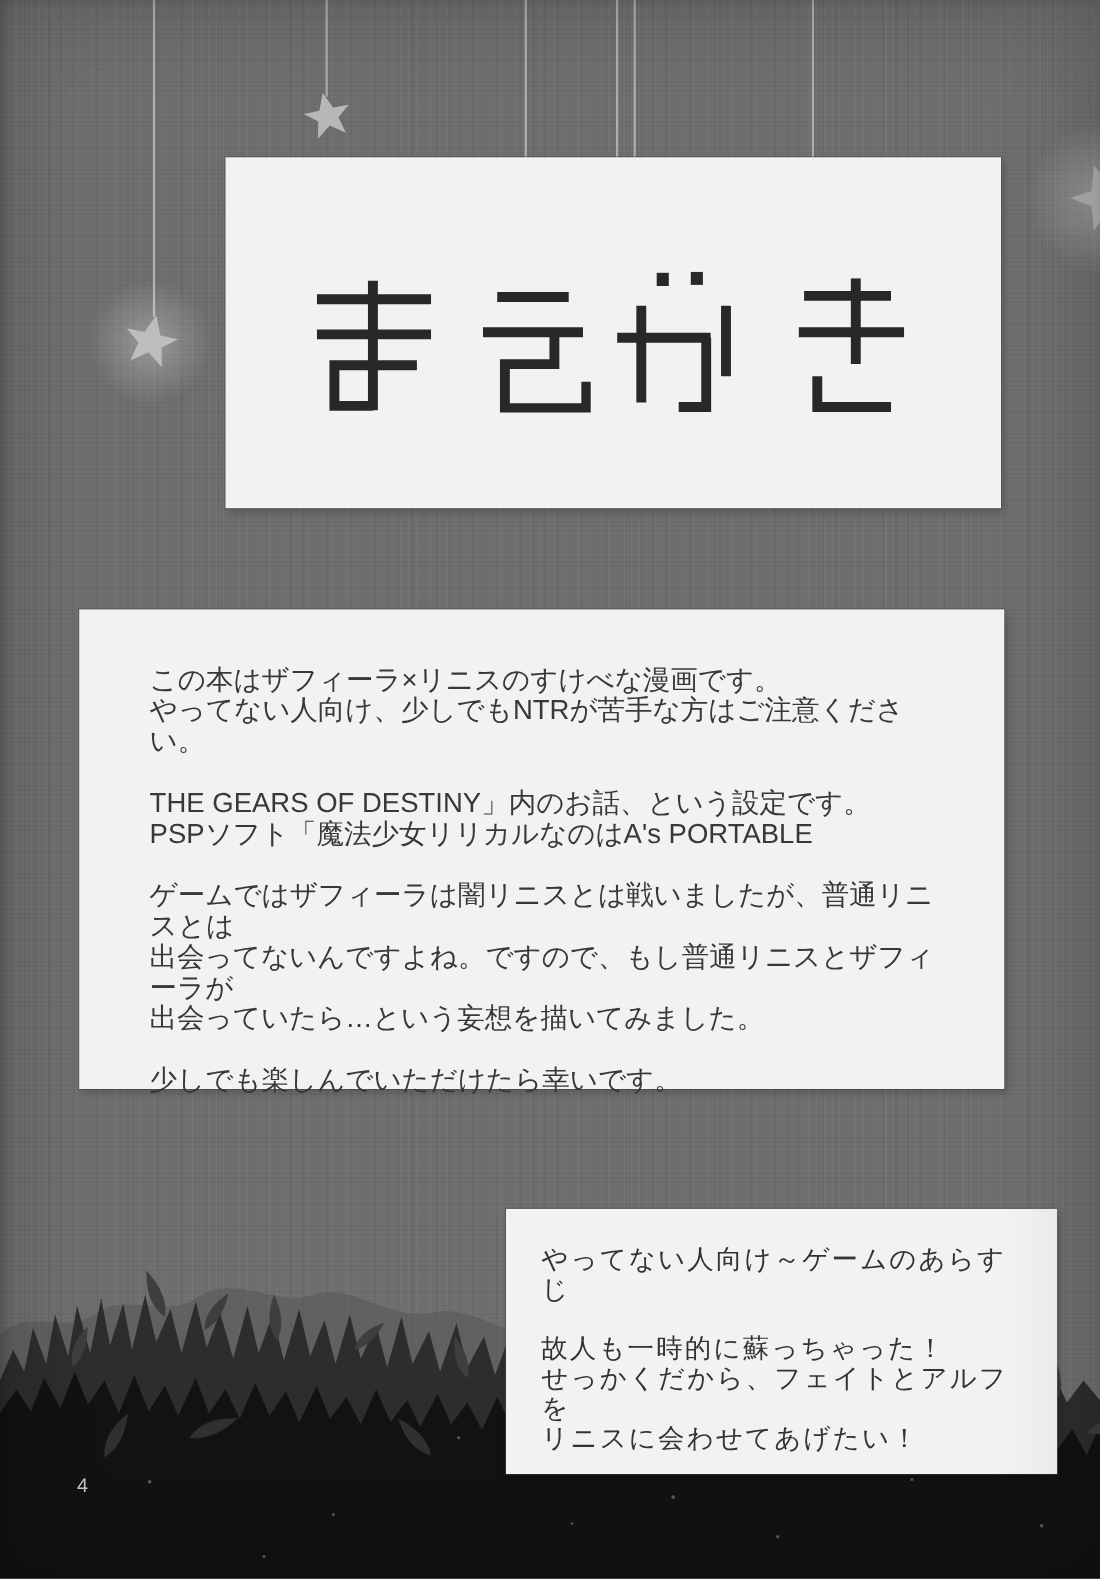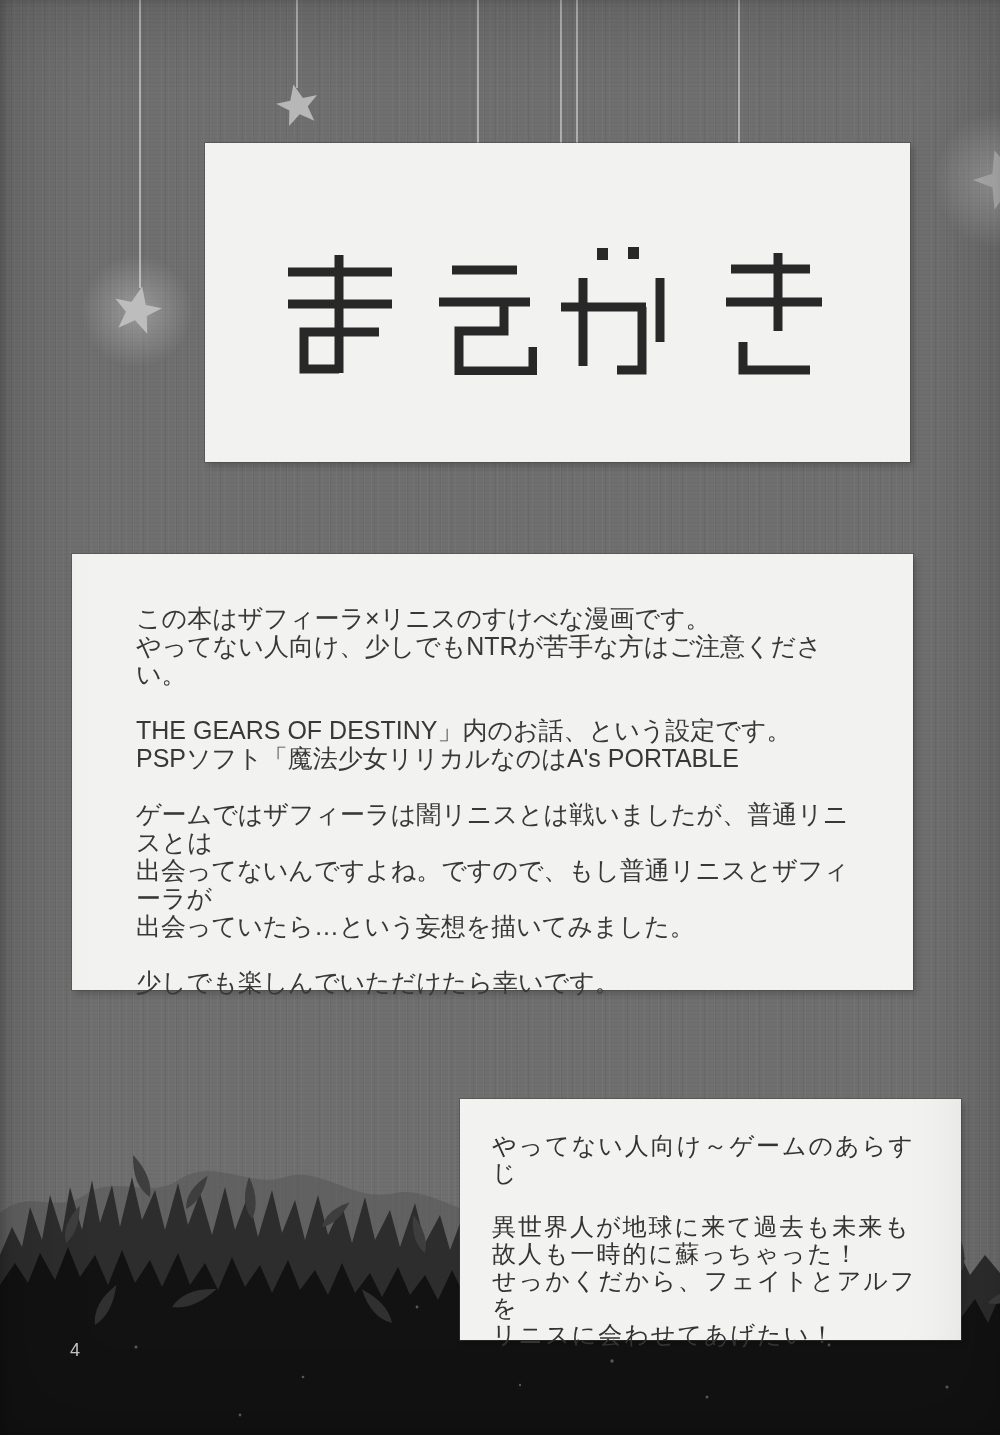--- a/index.html
+++ b/index.html
@@ -158,21 +158,20 @@
         <circle cx="303" cy="242" r="1.3"></circle>
       <circle cx="707" cy="262" r="1.5"></circle>
         <circle cx="520" cy="250" r="1.2"></circle>
       <circle cx="240" cy="280" r="1.4"></circle>
     </g>
   </svg>
 
   <div class="panel synopsis-box">
     <div class="synopsis-text">
       <p class="synopsis-heading">やってない人向け～ゲームのあらすじ</p>
-      <span class="ln">異世界人が地球に来て過去も未来も</span>
       <span class="ln">故人も一時的に蘇っちゃった！</span>
       <span class="ln">せっかくだから、フェイトとアルフを</span>
       <span class="ln">リニスに会わせてあげたい！</span>
     </div>
   </div>
 
   <span class="page-number">4</span>
 
   <div class="vignette"></div>
 </div>

